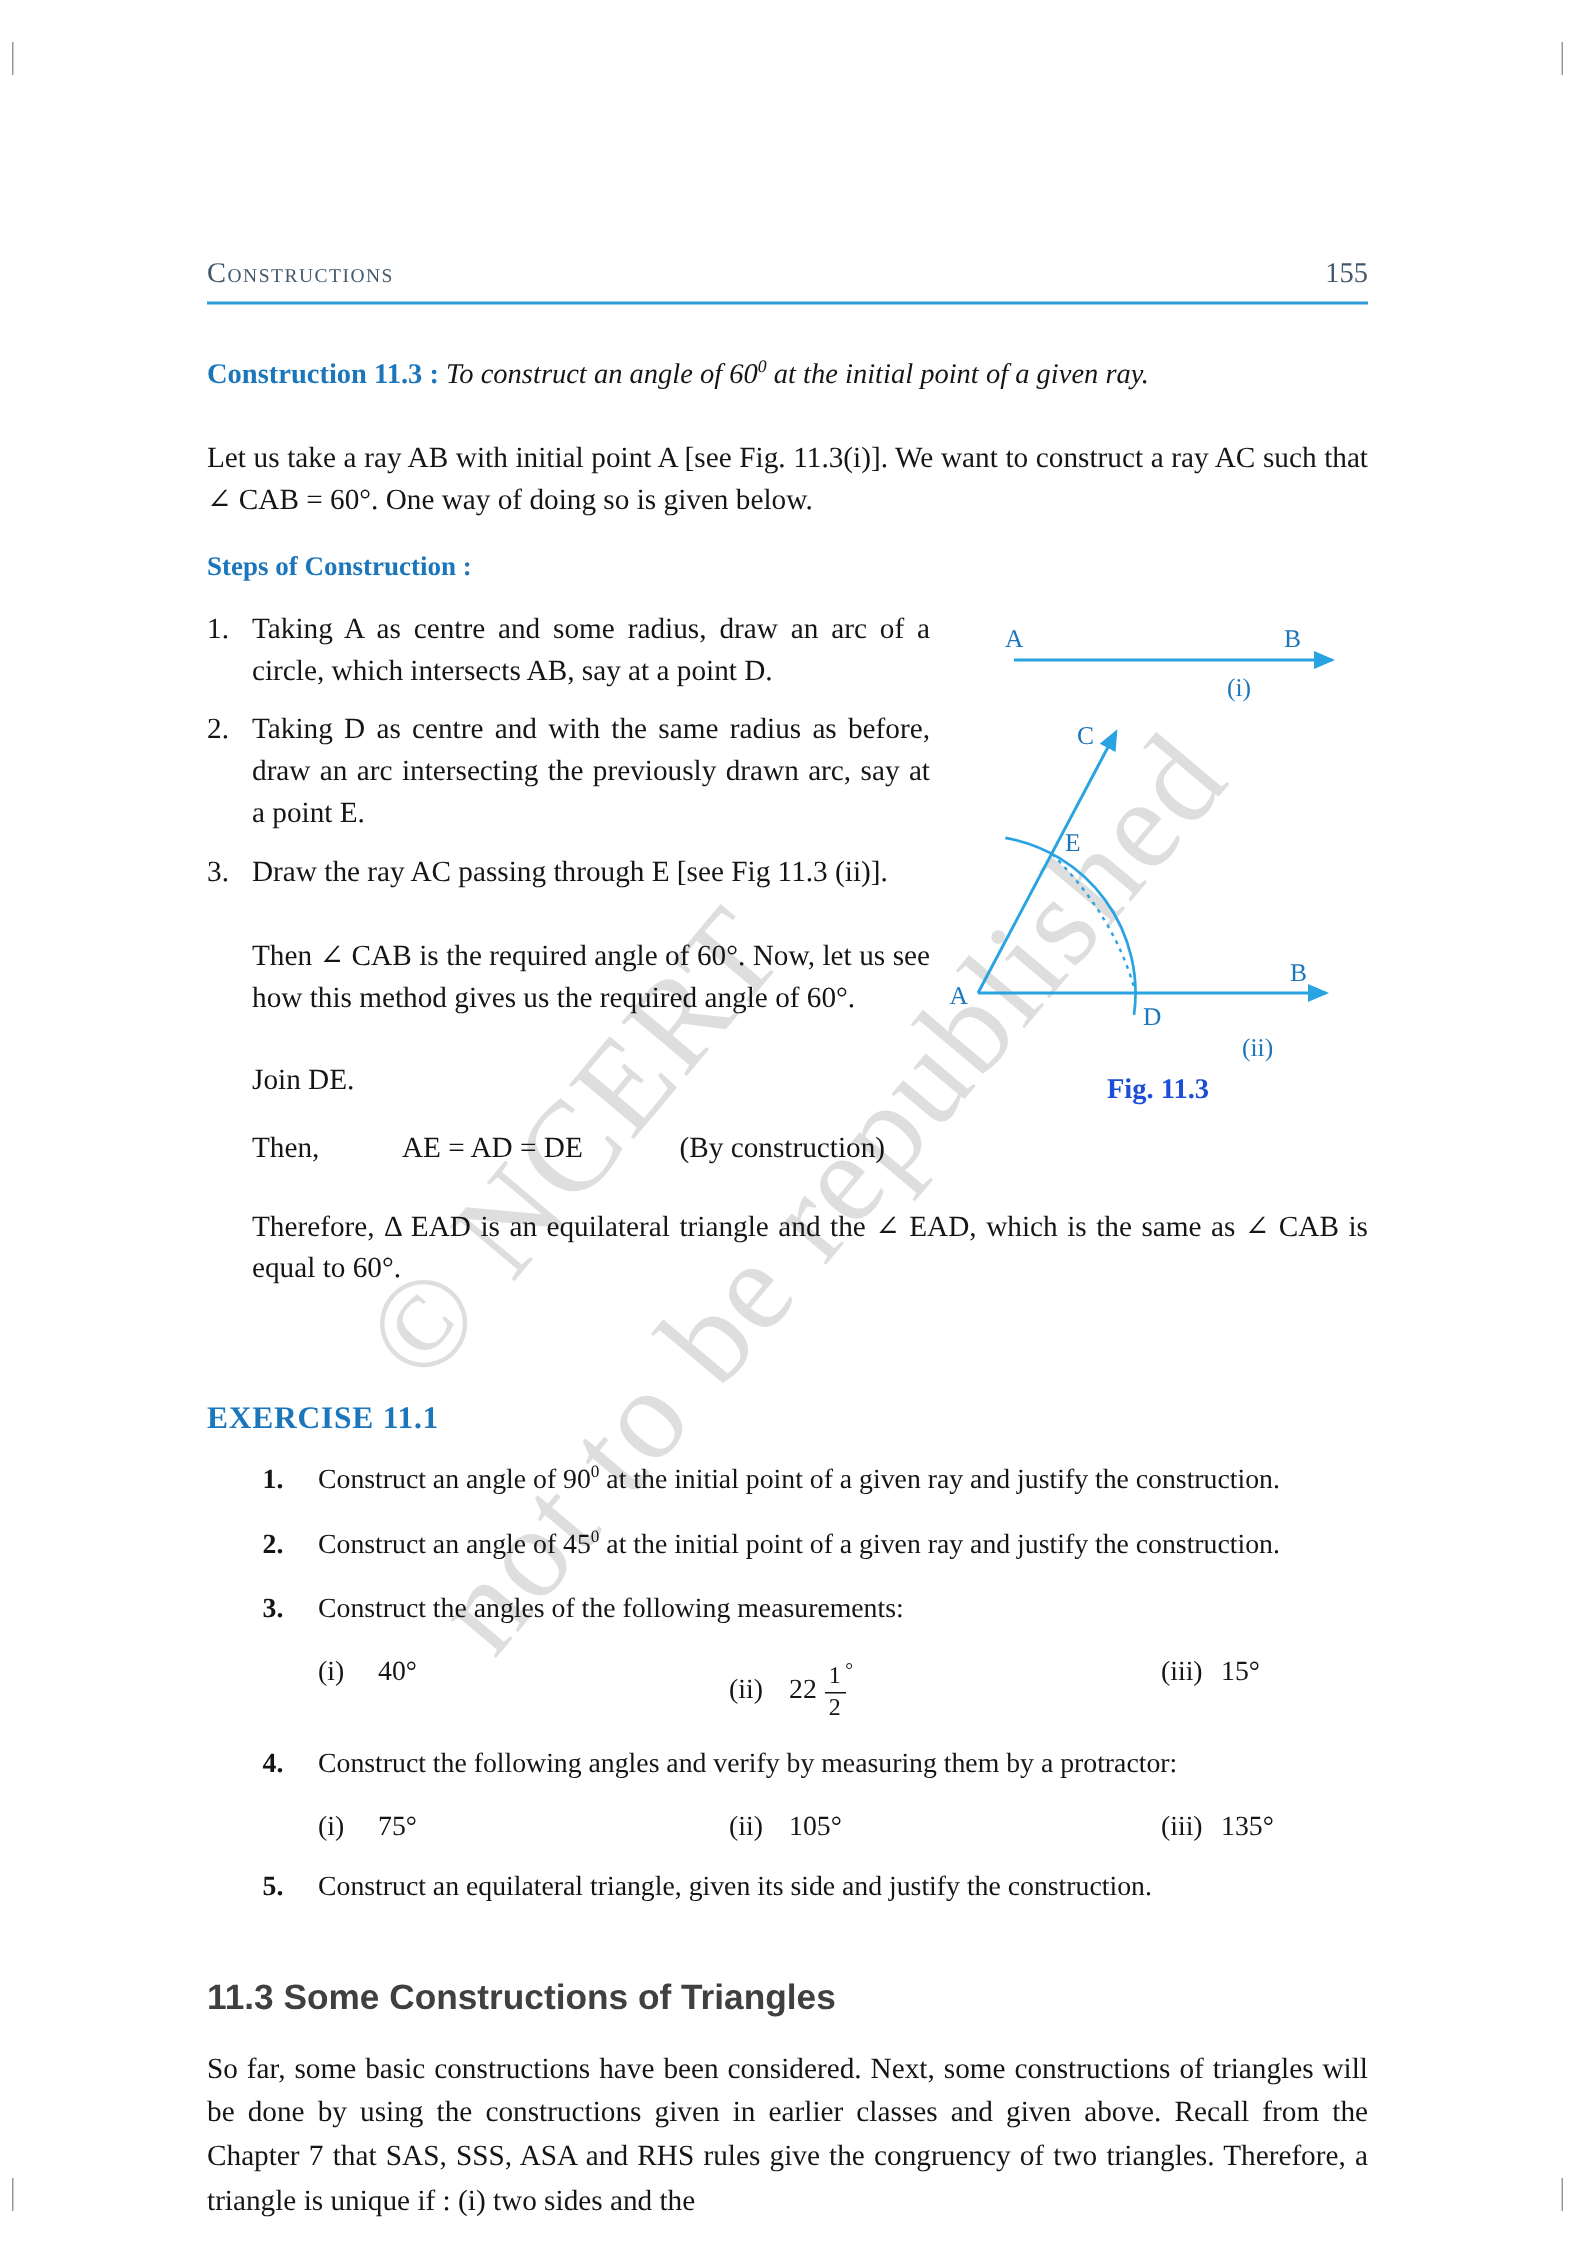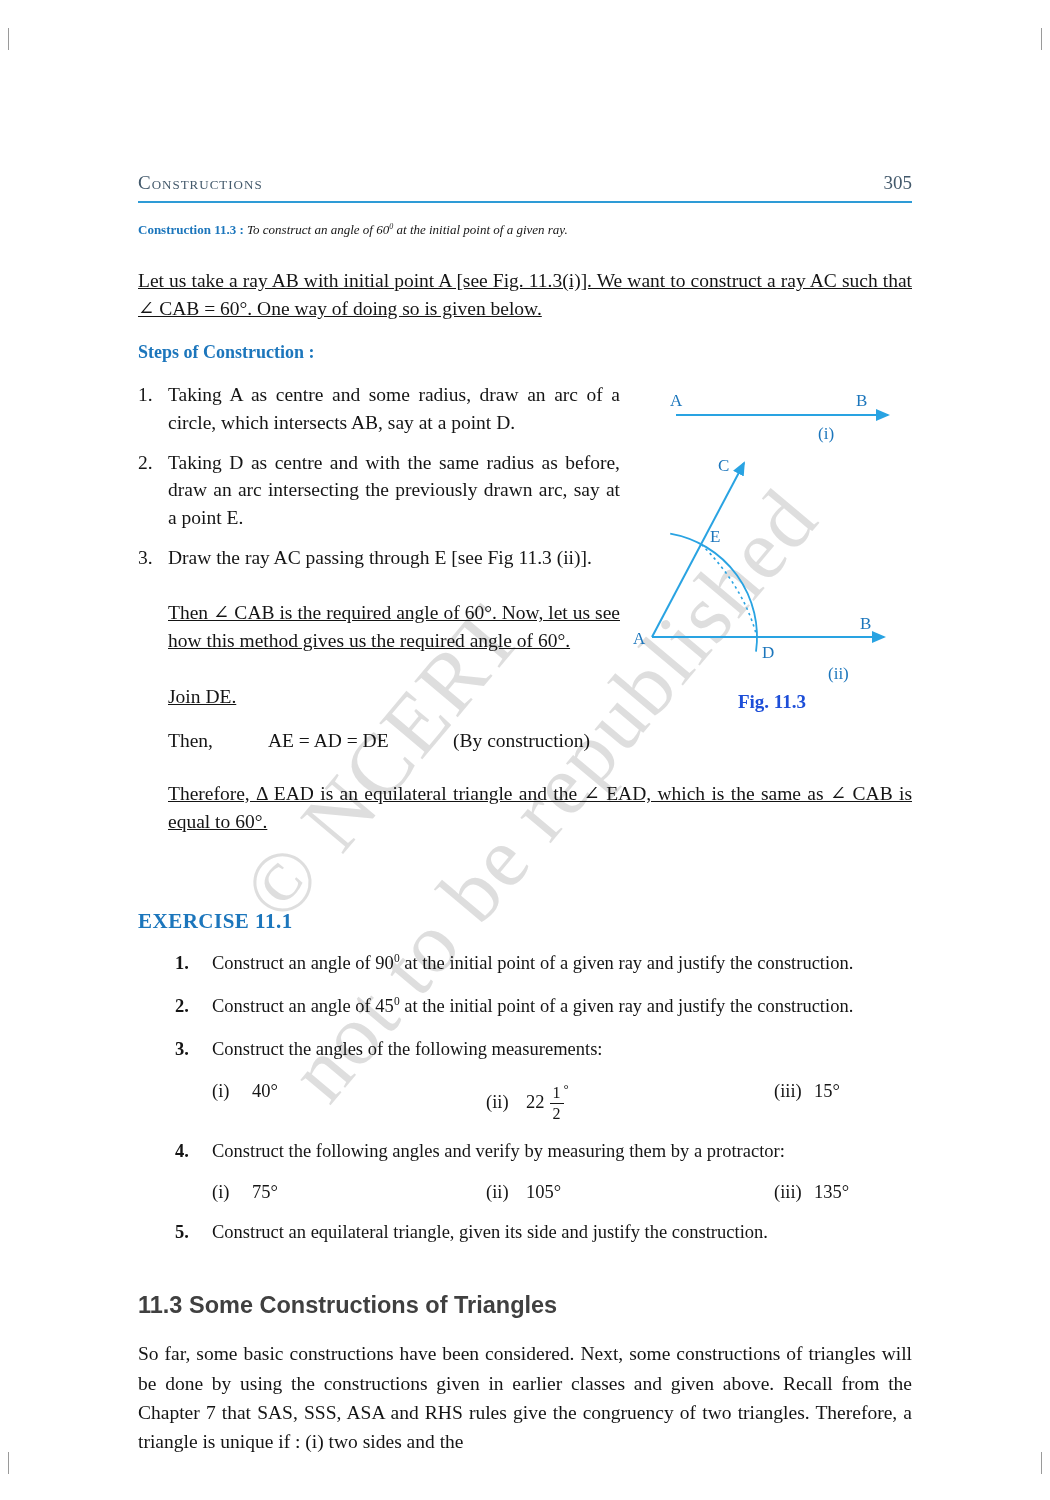--- a/index.html
+++ b/index.html
@@ -19,22 +19,22 @@
 
   .header{display:flex;justify-content:space-between;align-items:flex-end;
           border-bottom:2px solid #2e9bd6;padding-bottom:7px;color:#43596b;}
   .header-left{font-variant:small-caps;font-size:19px;letter-spacing:1px;}
   .header-right{font-size:19px;}
 
   .blue-b{color:#1c76bc;font-weight:bold;}
   .ital{font-style:italic;}
   sup.s0{font-size:.62em;vertical-align:super;line-height:0;}
 
-  .construction-title{margin-top:18px;font-size:13px;line-height:1.42;text-align:justify;}
-  .para{margin-top:28px;font-size:19.5px;line-height:1.42;text-align:justify;text-decoration:underline;}
+  .construction-title{margin-top:34px;font-size:19px;line-height:1.42;text-align:justify;}
+  .para{margin-top:28px;font-size:19.5px;line-height:1.42;text-align:justify;}
   .steps-heading{margin-top:15px;font-size:18px;}
 
   .fig{float:right;width:280px;margin:8px 0 4px 12px;}
   .fig-i{margin-left:28px;display:block;}
   .fig-ii{display:block;margin-top:4px;}
   .fig-caption{text-align:center;color:#1d4ed8;font-weight:bold;font-size:19px;margin-top:6px;}
   .fig text{font-family:"Liberation Serif","DejaVu Serif",serif;font-size:17px;fill:#1c76bc;}
 
   .step{display:flex;font-size:19.5px;line-height:1.42;margin-top:12px;}
   .step-num{width:30px;flex:none;}
@@ -75,21 +75,21 @@
 
   <div class="watermark">
     <div class="wm1">© NCERT</div>
     <div class="wm2">not to be republished</div>
   </div>
 
   <div class="content">
 
     <div class="header">
       <span class="header-left">Constructions</span>
-      <span class="header-right">305</span>
+      <span class="header-right">155</span>
     </div>
 
     <p class="construction-title"><span class="blue-b">Construction 11.3 :</span>
       <span class="ital">To construct an angle of 60</span><sup class="s0 ital">0</sup><span class="ital"> at the initial point of a given ray.</span></p>
 
     <p class="para">Let us take a ray AB with initial point A [see Fig. 11.3(i)]. We want to construct a ray AC such that ∠ CAB = 60°. One way of doing so is given below.</p>
 
     <p class="steps-heading"><span class="blue-b">Steps of Construction :</span></p>
 
     <div class="fig">

